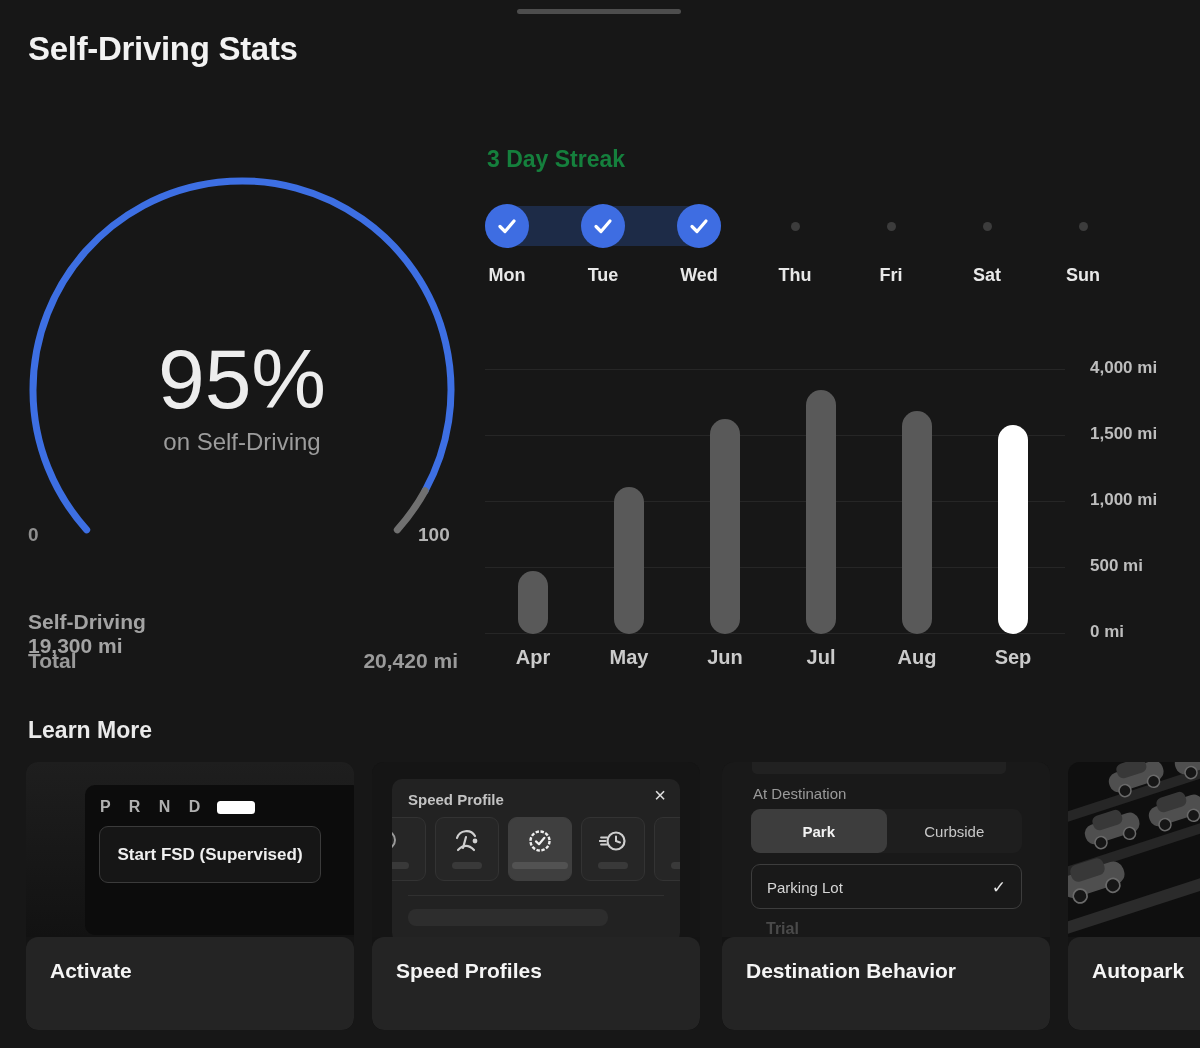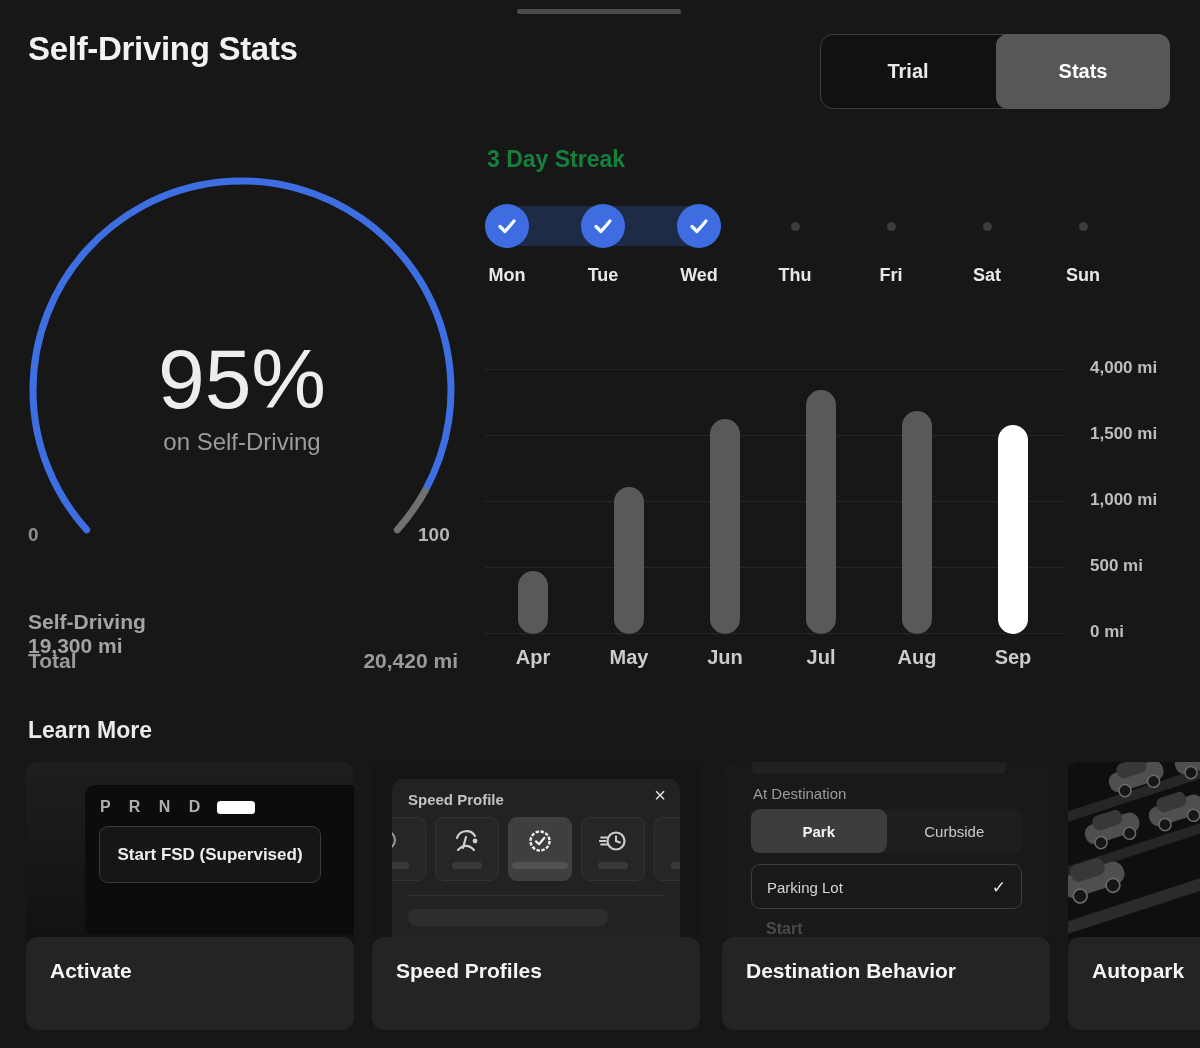--- a/index.html
+++ b/index.html
@@ -94,24 +94,20 @@
   .p-auto{background:#0f0f0f;}
 </style>
 </head>
 <body>
 
 <div class="screen">
 
   <div class="abs drag-handle"></div>
 
   <div class="abs page-title">Self-Driving Stats</div>
-  <div class="abs toggle">
-    <div class="seg trial">Trial</div>
-    <div class="seg stats">Stats</div>
-  </div>
 
   <svg class="abs gauge-svg" width="460" height="380" viewBox="0 0 460 380">
     <path id="gauge-arc-main" fill="none" stroke-width="7" stroke-linecap="round" d="M 74.7 360.8 A 209 209 0 1 1 413.1 321.7" stroke="#3d6fe3"></path>
     <path id="gauge-arc-rest" fill="none" stroke-width="7" stroke-linecap="round" d="M 413.1 321.7 A 209 209 0 0 1 385.3 360.8" stroke="#707070"></path>
   </svg>
   <div class="abs gauge-big">95%</div>
   <div class="abs gauge-sub">on Self-Driving</div>
   <div class="abs gauge-min">0</div>
   <div class="abs gauge-max">100</div>
 
@@ -275,21 +271,21 @@
       <div class="dst-cut"></div>
       <div class="dst-sec">At Destination</div>
       <div class="dst-toggle">
         <div class="half park">Park</div>
         <div class="half curb">Curbside</div>
       </div>
       <div class="dst-option">
         <span class="olbl">Parking Lot</span>
         <span class="ochk">✓</span>
       </div>
-      <div class="dst-faded">Start</div>
+      <div class="dst-faded">Trial</div>
     </div>
     <div class="footer">
       <div class="lbl">Destination Behavior</div>
     </div>
   </div>
 
   <div class="abs card c4">
     <div class="preview p-auto">
       <svg width="328" height="175" viewBox="0 0 328 175">
         <defs>

